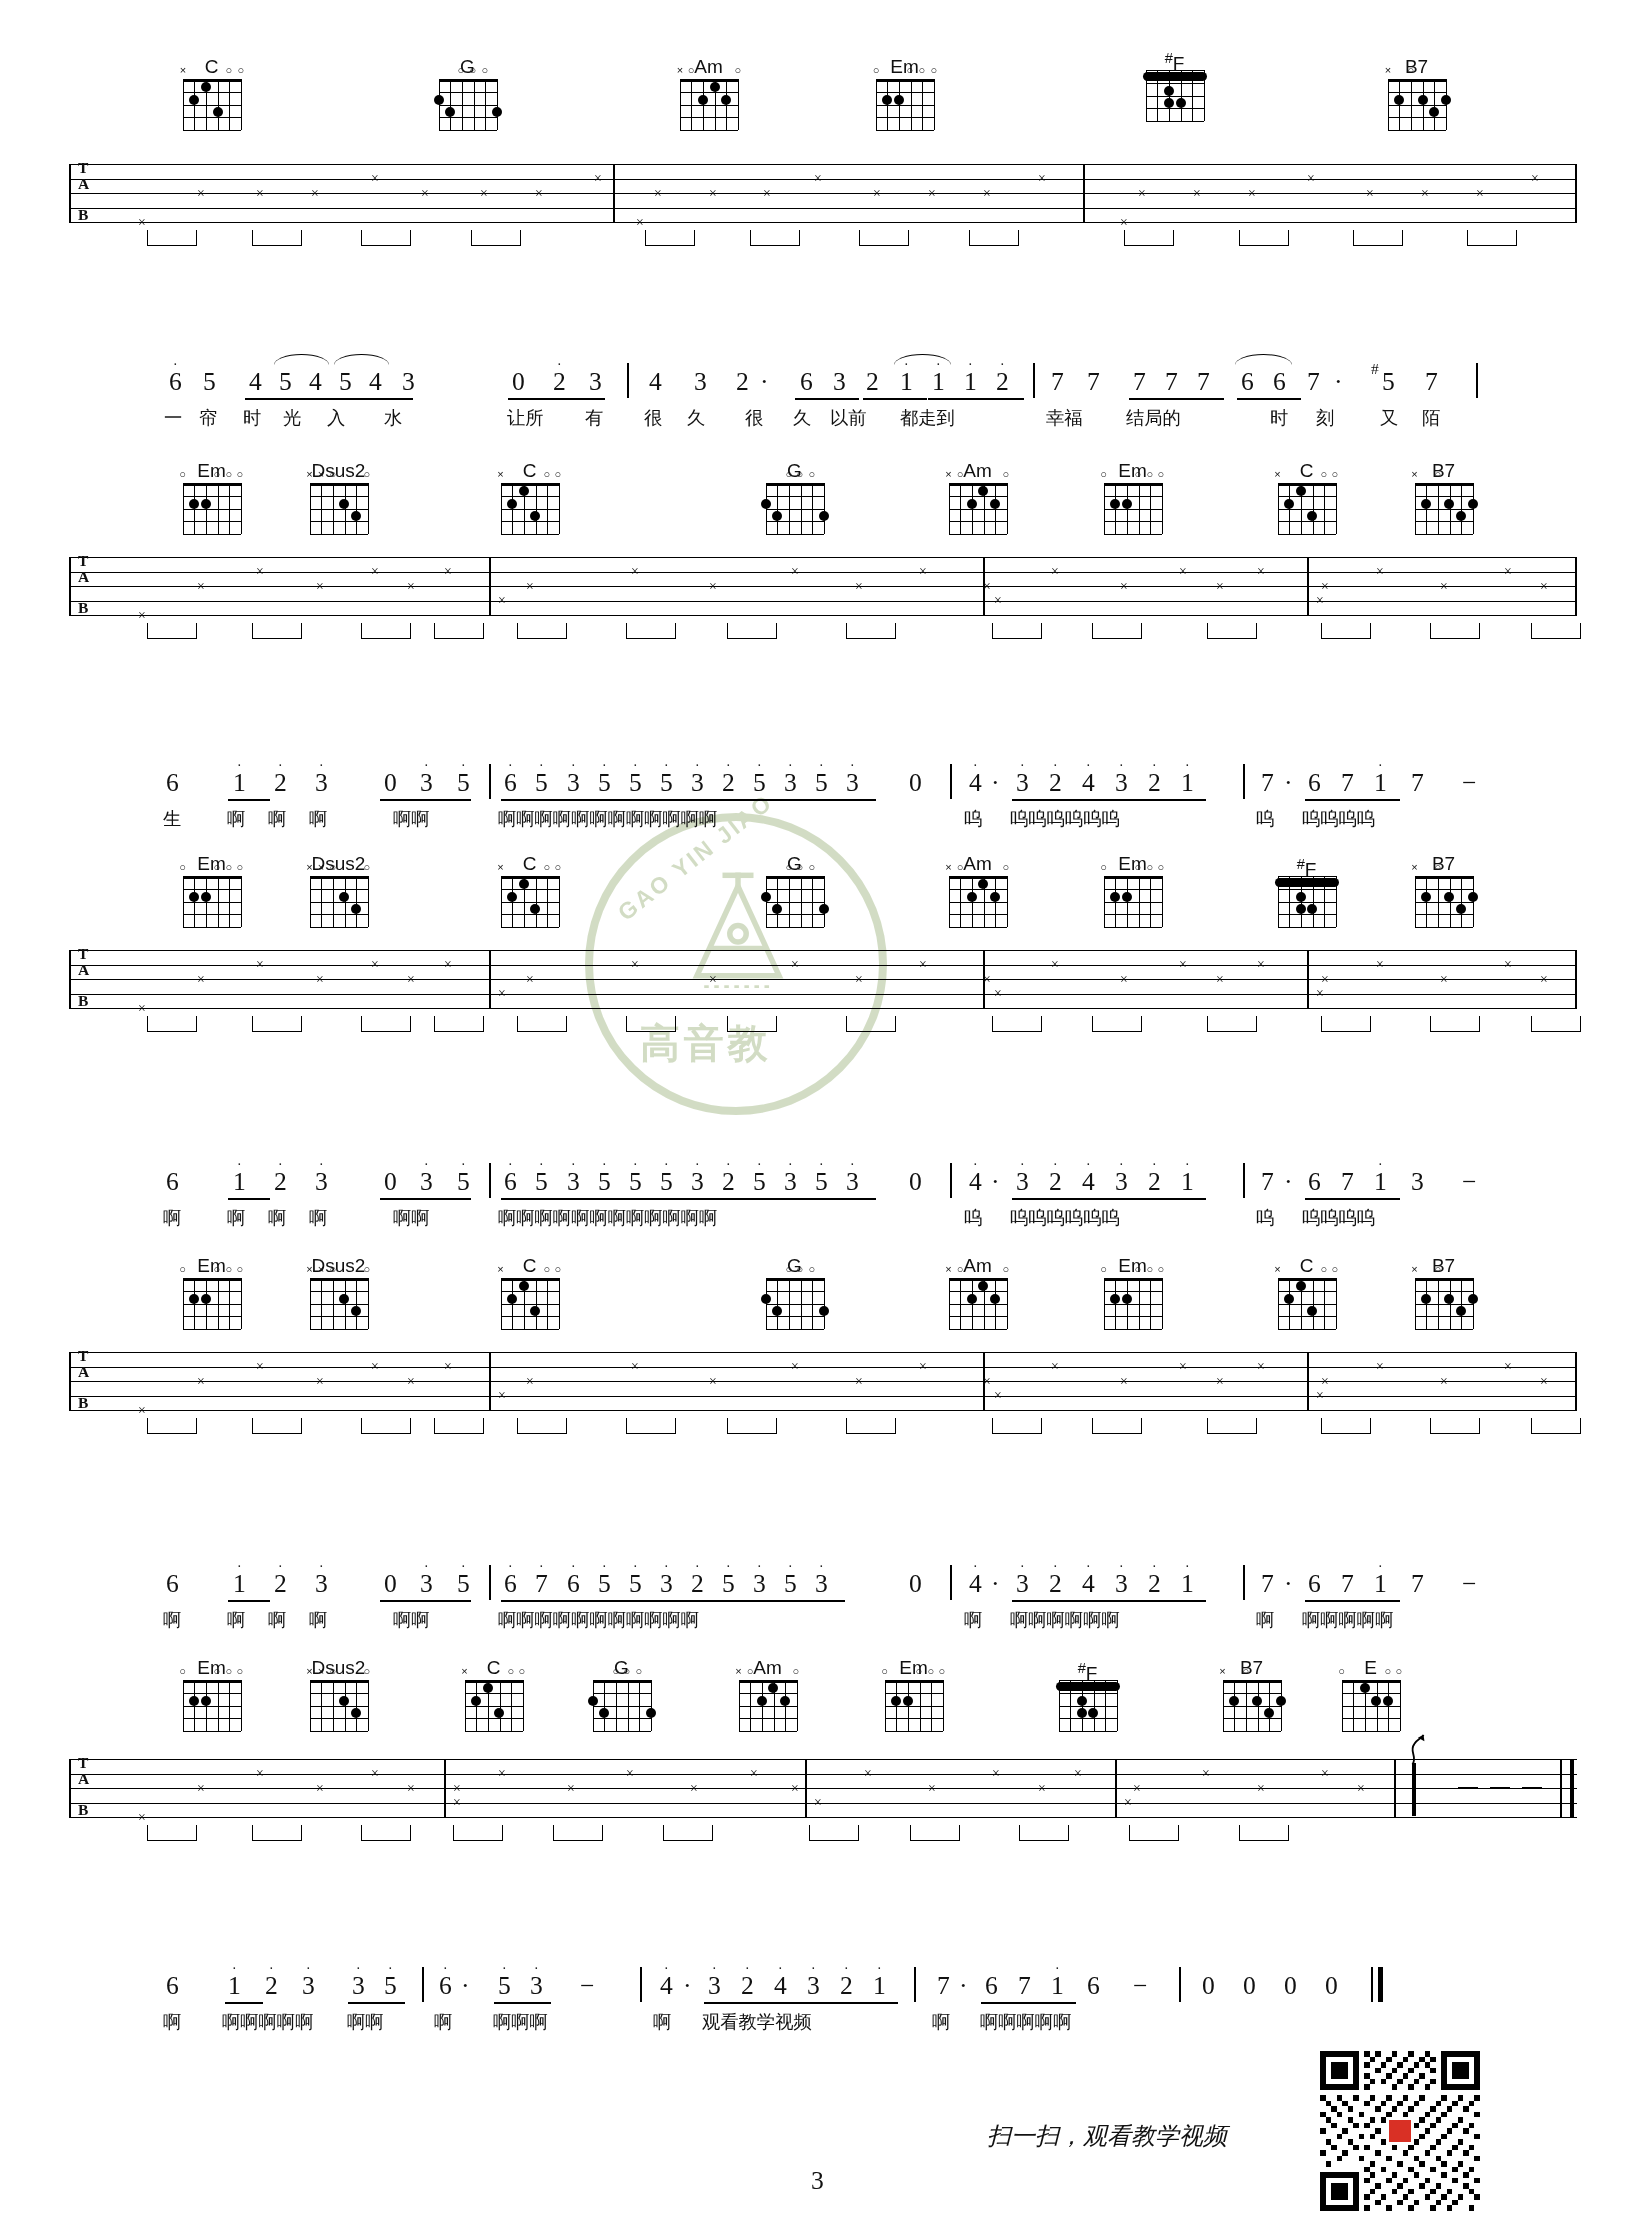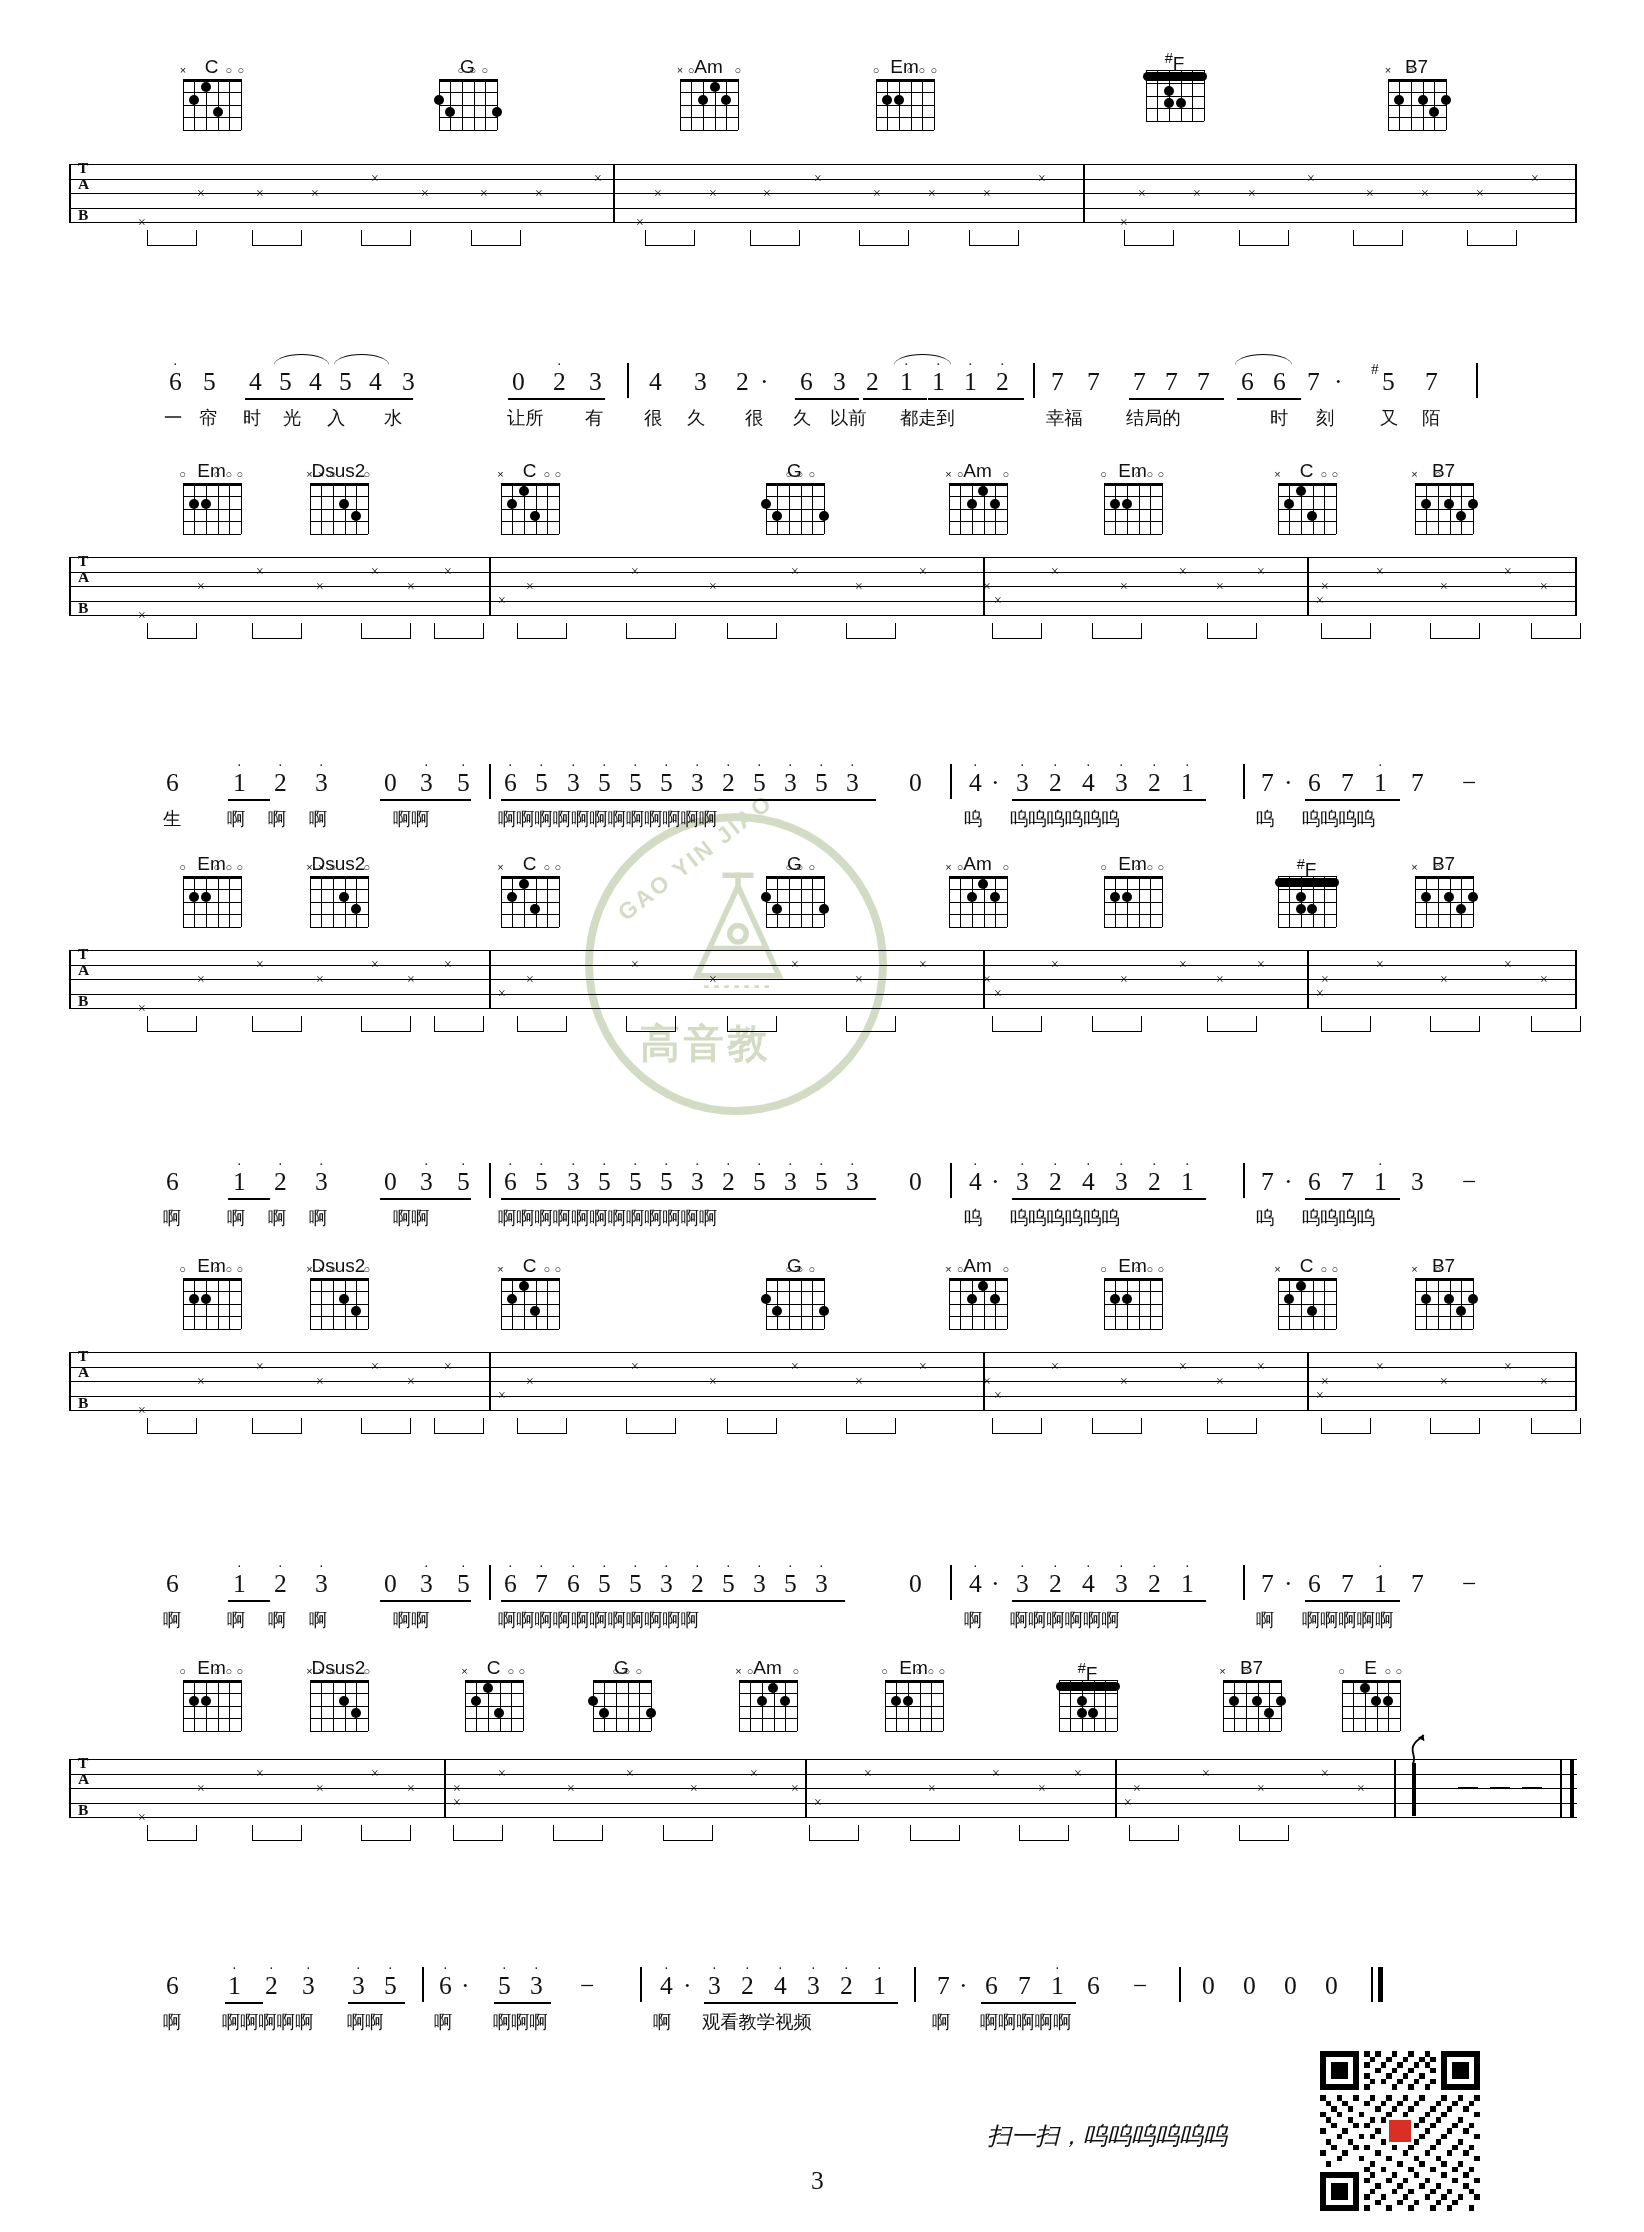--- a/index.html
+++ b/index.html
@@ -1550,21 +1550,21 @@
     <div class="lyr" style="left:222px;top:53px;">啊啊啊啊啊</div>
     <div class="lyr" style="left:347px;top:53px;">啊啊</div>
     <div class="lyr" style="left:434px;top:53px;">啊</div>
     <div class="lyr" style="left:493px;top:53px;">啊啊啊</div>
     <div class="lyr" style="left:653px;top:53px;">啊</div>
     <div class="lyr" style="left:702px;top:53px;">观看教学视频</div>
     <div class="lyr" style="left:932px;top:53px;">啊</div>
     <div class="lyr" style="left:980px;top:53px;">啊啊啊啊啊</div>
   </div>
 
-  <div class="scan-text" style="left:987px;top:2120px;">扫一扫，呜呜呜呜呜呜</div>
+  <div class="scan-text" style="left:987px;top:2120px;">扫一扫，观看教学视频</div>
 
   <div class="qr" style="left:1320px;top:2051px;">
     <svg width="160" height="160" viewBox="0 0 29 29" shape-rendering="crispEdges">
       <rect width="29" height="29" fill="#fff"></rect>
       <g fill="#000">
         <rect x="0" y="0" width="7" height="1"></rect>
           <rect x="0" y="6" width="7" height="1"></rect>
         <rect x="0" y="0" width="1" height="7"></rect>
           <rect x="6" y="0" width="1" height="7"></rect>
         <rect x="2" y="2" width="3" height="3"></rect>

